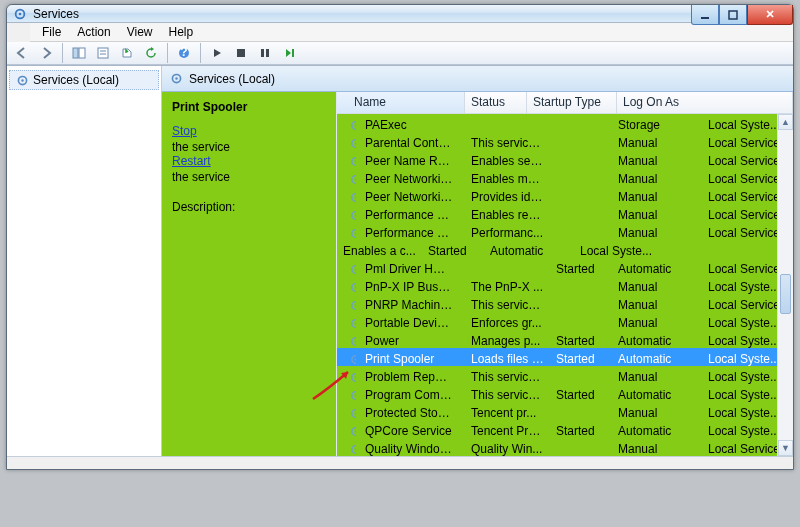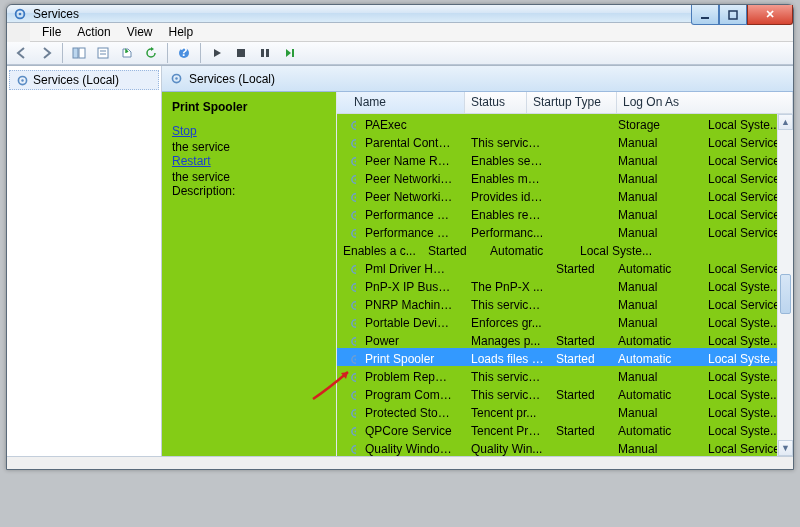--- a/index.html
+++ b/index.html
@@ -23,21 +23,21 @@
 .leftpane { width: 155px; border-right: 1px solid #c3cedb; background: #fff; padding: 4px 0; }
 .left-item { display: flex; align-items: center; gap: 4px; padding: 2px 6px; }
 .left-item .label { font-size: 12px; }
 .sel-l { background: #e8f0fb; border: 1px dotted #99b7df; margin: 0 2px; }
 .rightpane { flex: 1; display: flex; flex-direction: column; }
 .pane-header { height: 26px; background: linear-gradient(#e9f2fb,#cfe3f6); border-bottom: 1px solid #9cbade; display: flex; align-items: center; padding: 0 8px; gap: 6px; }
 .pane-body { flex: 1; display: flex; background: #84cc16; }
 .detail { width: 175px; padding: 8px 10px; border-right: 1px solid #e0e6ee; }
 .detail h4 { font-size: 12px; margin-bottom: 10px; color: #000; }
 .detail a { color: #1a3fcf; text-decoration: underline; display: block; margin-bottom: 2px; cursor: pointer; }
-.detail .desc-label { margin-top: 0; }
+.detail .desc-label { margin-top: 16px; }
 .detail .desc-text { margin-top: 2px; }
 .listwrap { flex: 1; position: relative; display: flex; flex-direction: column; }
 .cols { display: flex; height: 22px; background: linear-gradient(#fdfdfe,#eef2f7); border-bottom: 1px solid #d2dbe6; }
 .col { border-right: 1px solid #d2dbe6; padding: 3px 6px; font-size: 12px; color: #203040; white-space: nowrap; overflow: hidden; }
 .col.sorted { background: linear-gradient(#eaf3fd,#d7e8fa); }
 .c-name { width: 128px; padding-left: 17px; }
 .c-desc { width: 85px; }
 .c-status { width: 62px; }
 .c-start { width: 90px; }
 .c-logon { flex: 1; }

